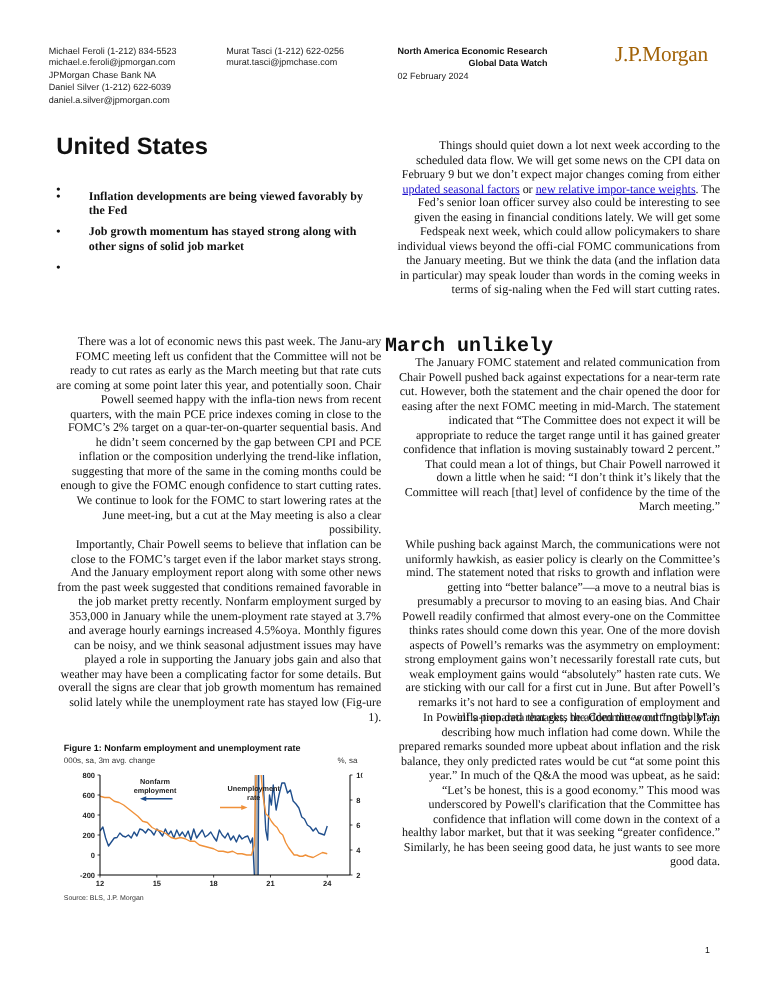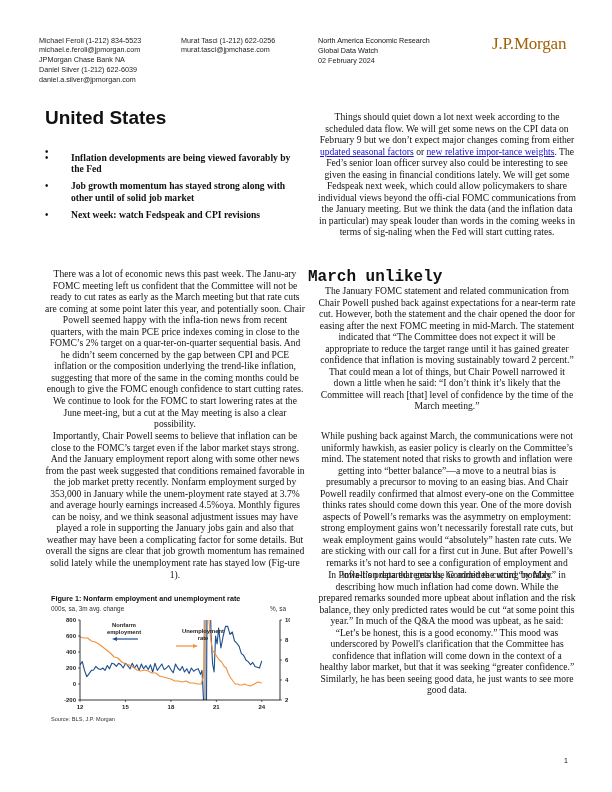--- a/index.html
+++ b/index.html
@@ -2,27 +2,27 @@
 <html><head>
 <meta charset="utf-8">
 <style>
   html, body { margin:0; padding:0; background:#fff; }
   body { width:612px; height:792px; position:relative; overflow:hidden; color:#111; }
   .hdr { position:absolute; font-family:"Liberation Sans", sans-serif; font-size:7.2px; line-height:9.4px; color:#222; }
   .hdr div { white-space:nowrap; }
   #hdr-left { left:39px; top:36px; }
   #hdr-mid { left:181px; top:36px; }
   #hdr-right { left:318px; top:36px; }
-  #hdr-right .b { font-weight:normal; color:#111; }
+  #hdr-right .b { font-weight:bold; color:#111;text-align:right; }
   #logo { position:absolute; left:492px; top:34px; font-family:"Liberation Serif", serif; font-size:17px; color:#a16207; letter-spacing:-0.2px; }
   #title { position:absolute; left:45px; top:107px; font-family:"Liberation Sans", sans-serif; font-weight:bold; font-size:19px; color:#111; }
   #bullets { position:absolute; left:45px; top:146px; width:255px; margin:0; padding:0; list-style:none; }
   #bullets li { position:relative; padding-left:26px; font-family:"Liberation Serif", serif; font-weight:bold; font-size:9.6px; line-height:11.6px; margin-bottom:5.6px; }
   #bullets li .dot { position:absolute; left:0; top:0; }
-  .para { position:absolute; font-family:"Liberation Serif", serif; font-size:9.6px; line-height:11.55px; text-align:center; margin:0; }
+  .para { position:absolute; font-family:"Liberation Serif", serif; font-size:9.6px; line-height:11.55px; text-align:right; margin:0; }
   .left-col { left:45px; width:260px; }
   .right-col { left:318px; width:258px; }
   a.lnk { color:#1a0dcc; text-decoration:underline; }
   #subhead { position:absolute; left:308px; top:268px; font-family:Liberation Mono, monospace; font-weight:bold; font-size:16px; }
   #fig-title { position:absolute; left:51px; top:594px; font-family:"Liberation Sans", sans-serif; font-weight:bold; font-size:7.2px; color:#111; white-space:nowrap;text-align:right; }
   #fig-units-l { position:absolute; left:51px; top:605px; font-family:"Liberation Sans", sans-serif; font-size:6.4px; color:#333; }
   #fig-units-r { position:absolute; left:270px; top:605px; font-family:"Liberation Sans", sans-serif; font-size:6.4px; color:#333; }
   #fig-source { position:absolute; left:51px; top:716px; font-family:"Liberation Sans", sans-serif; font-size:5.6px; color:#333; }
   #chart { position:absolute; left:40px; top:612px; }
   #chart text { font-family:"Liberation Sans", sans-serif; }
@@ -47,22 +47,22 @@
   <div class="b" style="margin-top:1px">Global Data Watch</div>
   <div>02 February 2024</div>
 </div>
 <div id="logo">J.P.Morgan</div>
 
 <div id="title">United States</div>
 
 <ul id="bullets">
   <li><span class="dot">•</span></li>
   <li><span class="dot">•</span><span>Inflation developments are being viewed favorably by the Fed</span></li>
-  <li><span class="dot">•</span><span>Job growth momentum has stayed strong along with other until of solid job market</span></li>
-  <li><span class="dot">•</span><span>Next week: watch Fedspeak and CPI revisions</span></li>
+  <li><span class="dot">•</span><span>Job growth momentum has stayed strong along with other signs of solid job market</span></li>
+  <li><span class="dot">•</span></li>
 </ul>
 
 <p class="para left-col" style="top:268px">There was a lot of economic news this past week. The Janu-ary FOMC meeting left us confident that the Committee will not be ready to cut rates as early as the March meeting but that rate cuts are coming at some point later this year, and potentially soon. Chair Powell seemed happy with the infla-tion news from recent quarters, with the main PCE price indexes coming in close to the FOMC’s 2% target on a quar-ter-on-quarter sequential basis. And he didn’t seem concerned by the gap between CPI and PCE inflation or the composition underlying the trend-like inflation, suggesting that more of the same in the coming months could be enough to give the FOMC enough confidence to start cutting rates. We continue to look for the FOMC to start lowering rates at the June meet-ing, but a cut at the May meeting is also a clear possibility.</p>
 <p class="para left-col" style="top:430px">Importantly, Chair Powell seems to believe that inflation can be close to the FOMC’s target even if the labor market stays strong. And the January employment report along with some other news from the past week suggested that conditions remained favorable in the job market pretty recently. Nonfarm employment surged by 353,000 in January while the unem-ployment rate stayed at 3.7% and average hourly earnings increased 4.5%oya. Monthly figures can be noisy, and we think seasonal adjustment issues may have played a role in supporting the January jobs gain and also that weather may have been a complicating factor for some details. But overall the signs are clear that job growth momentum has remained solid lately while the unemployment rate has stayed low (Fig-ure 1).</p>
 
 <div id="fig-title">Figure 1: Nonfarm employment and unemployment rate</div>
 <div id="fig-units-l">000s, sa, 3m avg. change</div>
 <div id="fig-units-r">%, sa</div>
 <svg id="chart" width="250" height="104">
   <defs>

